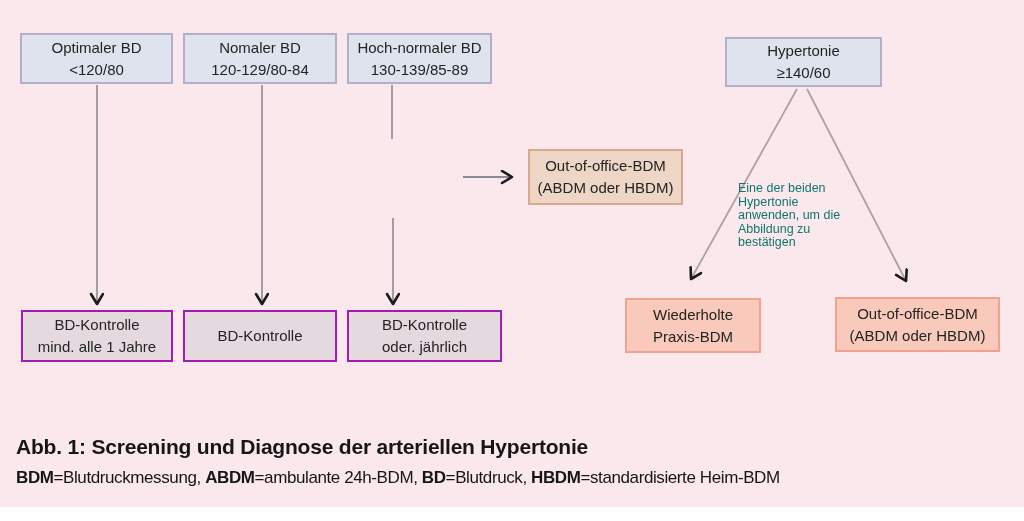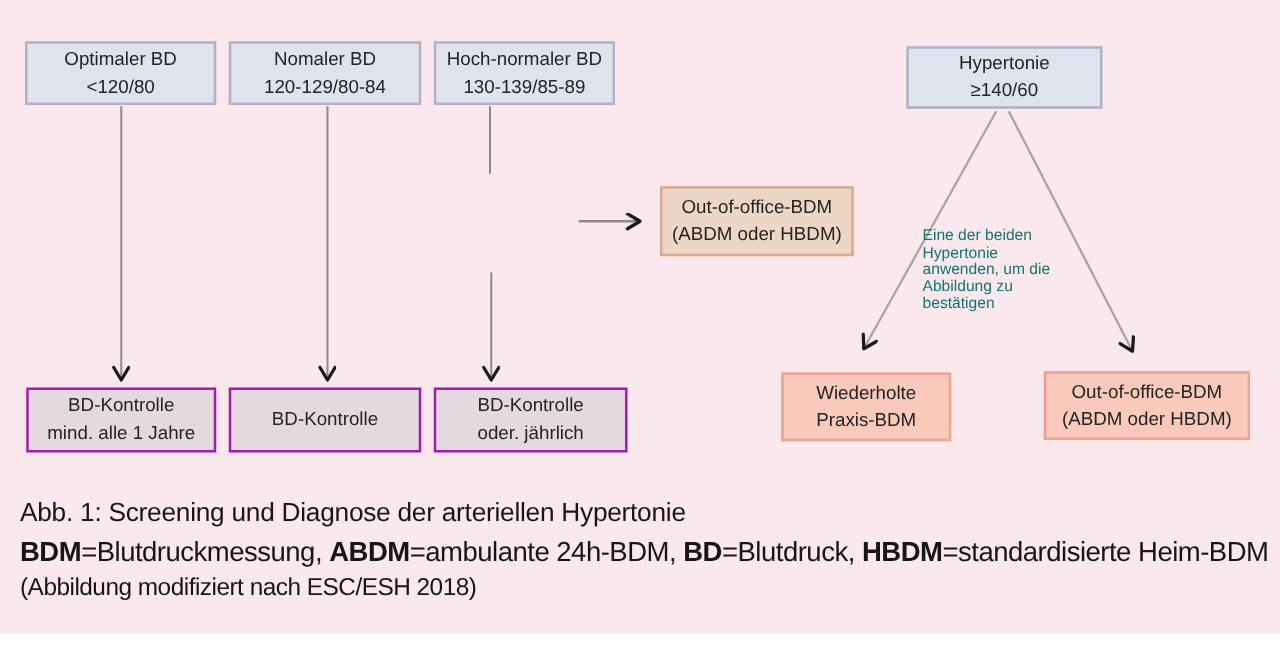--- a/index.html
+++ b/index.html
@@ -33,24 +33,24 @@
   .annotation{
     position:absolute;left:738px;top:182px;width:132px;
     color:#0f766e;
     font-size:12.5px;line-height:13.5px;
   }
   .annotation span{display:block;}
   .caption{
     position:absolute;left:16px;top:398px;width:1000px;color:#161616;
   }
   .caption-title{
-    font-size:21px;font-weight:normal;line-height:26px;letter-spacing:-0.2px;
+    font-size:21px;font-weight:bold;line-height:26px;letter-spacing:-0.2px;margin-top:36px;
   }
   .caption-abbr{
-    margin-top:6px;font-size:22px;line-height:24px;letter-spacing:-0.4px;
+    margin-top:6px;font-size:17px;line-height:24px;letter-spacing:-0.4px;
   }
   .caption-abbr .term{font-weight:bold;}
   .caption-source{
     margin-top:4px;font-size:19.5px;line-height:24px;letter-spacing:-0.4px;
   }
   .footer-strip{
     position:absolute;left:0;top:507px;width:1024px;height:14px;background:#ffffff;
   }
 </style>
 </head>
@@ -119,18 +119,17 @@
     <span>Praxis-BDM</span>
   </div>
   <div class="node node-salmon" style="left:835px;top:297px;width:165px;height:55px">
     <span>Out-of-office-BDM</span>
     <span>(ABDM oder HBDM)</span>
   </div>
 
   <div class="caption">
     <div class="caption-title">Abb. 1: Screening und Diagnose der arteriellen Hypertonie</div>
     <div class="caption-abbr"><span class="term">BDM</span><span>=Blutdruckmessung, </span><span class="term">ABDM</span><span>=ambulante 24h-BDM, </span><span class="term">BD</span><span>=Blutdruck, </span><span class="term">HBDM</span><span>=standardisierte Heim-BDM</span></div>
-    <div class="caption-source">(Abbildung modifiziert nach ESC/ESH 2018)</div>
   </div>
 
 </div>
 
 <div class="footer-strip"></div>
 
 </body></html>

